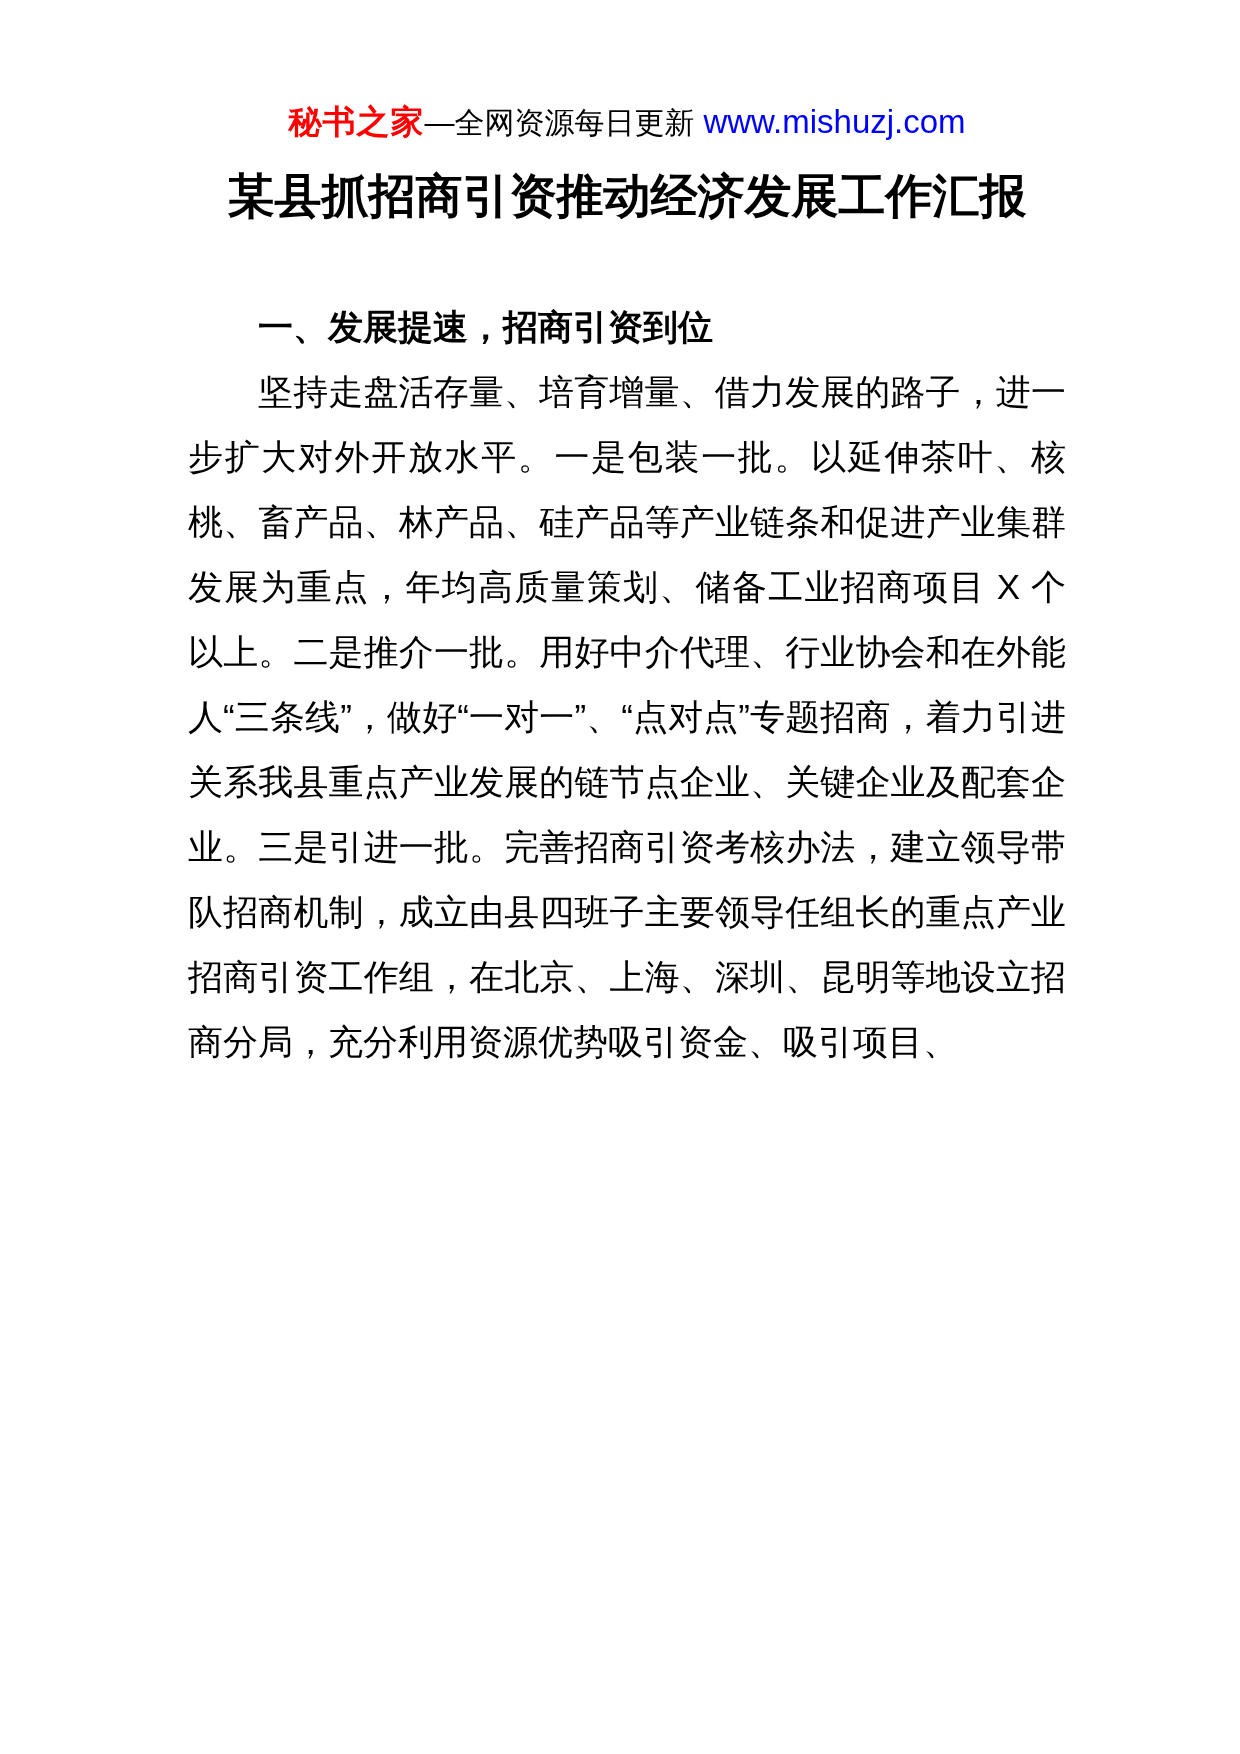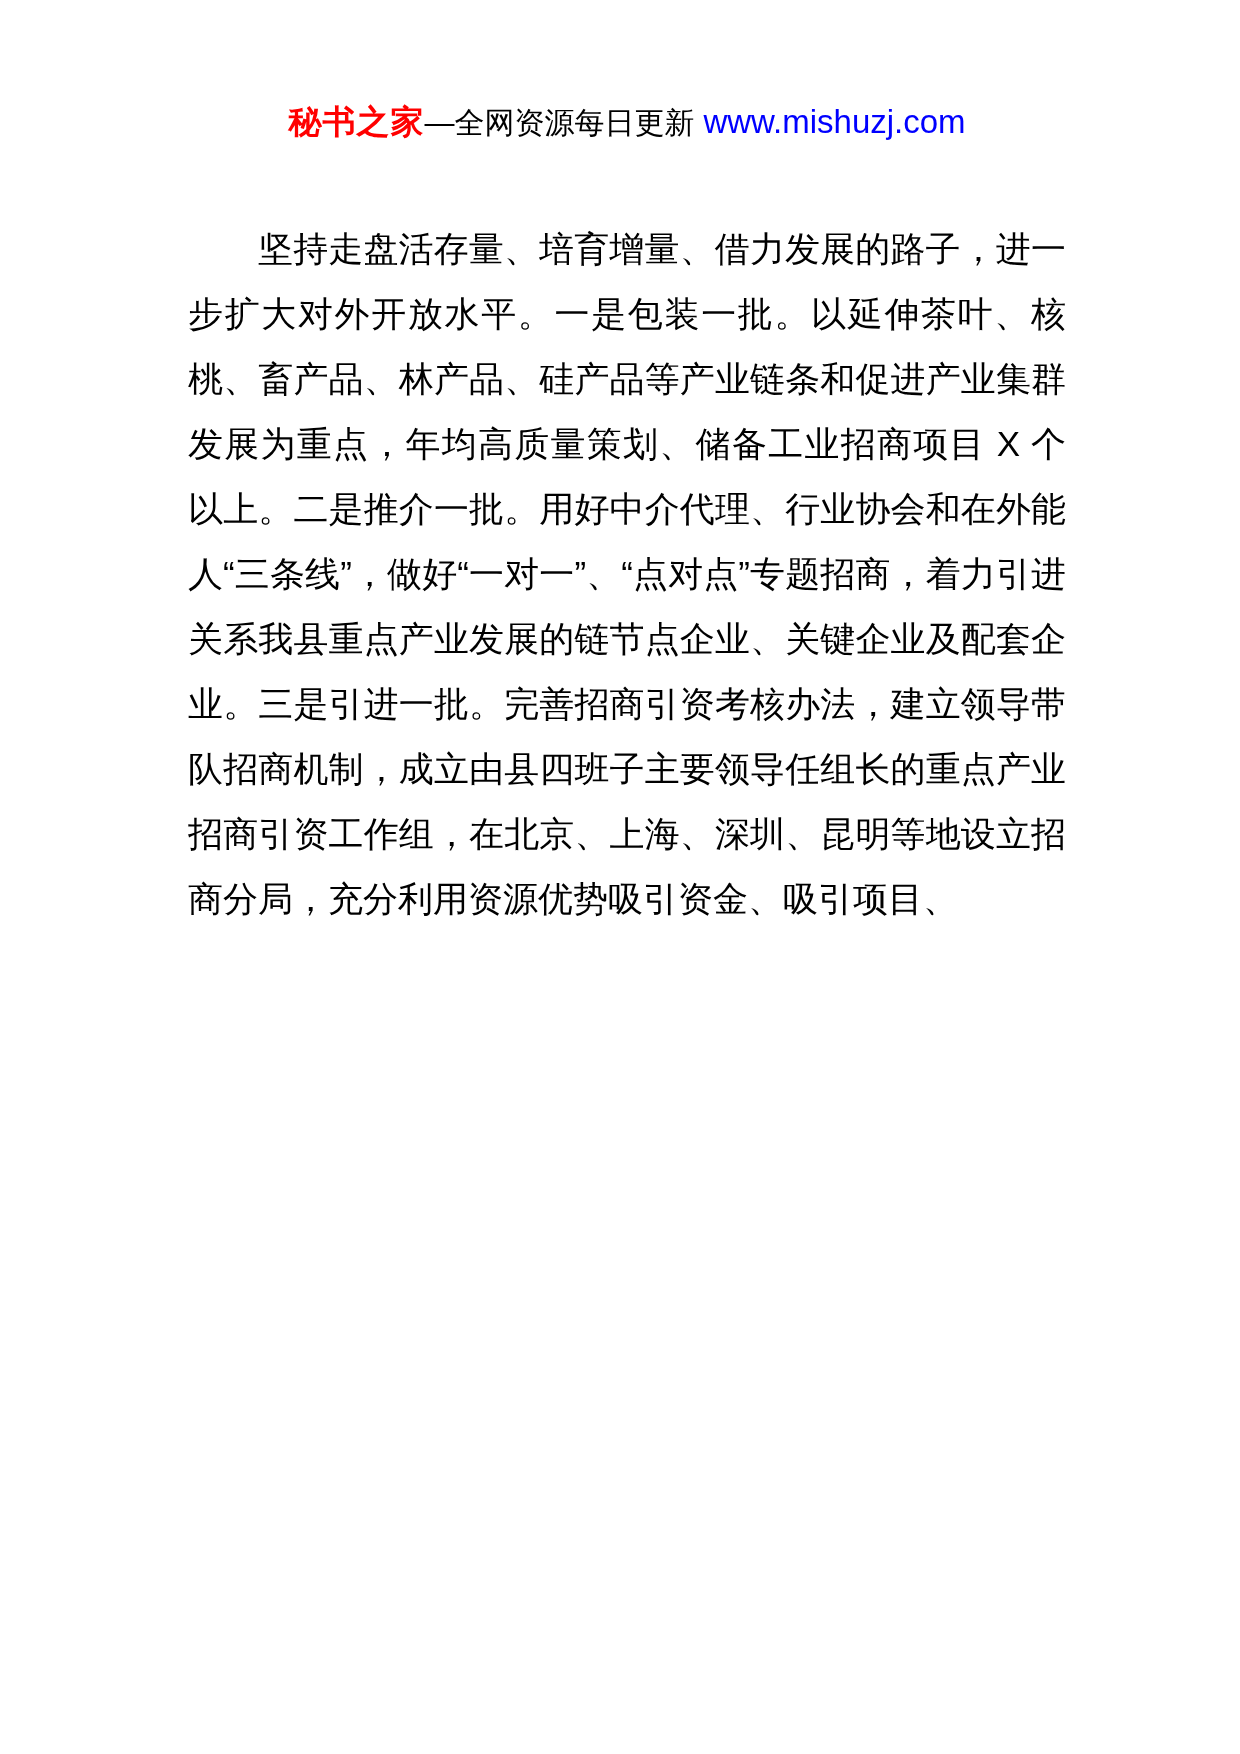--- a/index.html
+++ b/index.html
@@ -70,19 +70,21 @@
 </head>
 <body>
 
 <div class="page">
   <div class="content">
 
     <div class="site-header">
       <span class="brand" style="color:#ff0000;">秘书之家</span><span class="tagline">—全网资源每日更新</span><a class="url" style="color:#0000ff;">www.mishuzj.com</a>
     </div>
 
+    <h1 class="doc-title">某县抓招商引资推动经济发展工作汇报</h1>
 
     <div class="doc-body">
+      <p class="heading">一、发展提速，招商引资到位</p>
       <p>坚持走盘活存量、培育增量、借力发展的路子，进一步扩大对外开放水平。一是包装一批。以延伸茶叶、核桃、畜产品、林产品、硅产品等产业链条和促进产业集群发展为重点，年均高质量策划、储备工业招商项目 X 个以上。二是推介一批。用好中介代理、行业协会和在外能人“三条线”，做好“一对一”、“点对点”专题招商，着力引进关系我县重点产业发展的链节点企业、关键企业及配套企业。三是引进一批。完善招商引资考核办法，建立领导带队招商机制，成立由县四班子主要领导任组长的重点产业招商引资工作组，在北京、上海、深圳、昆明等地设立招商分局，充分利用资源优势吸引资金、吸引项目、</p>
     </div>
 
   </div>
 </div>
 
 </body></html>

